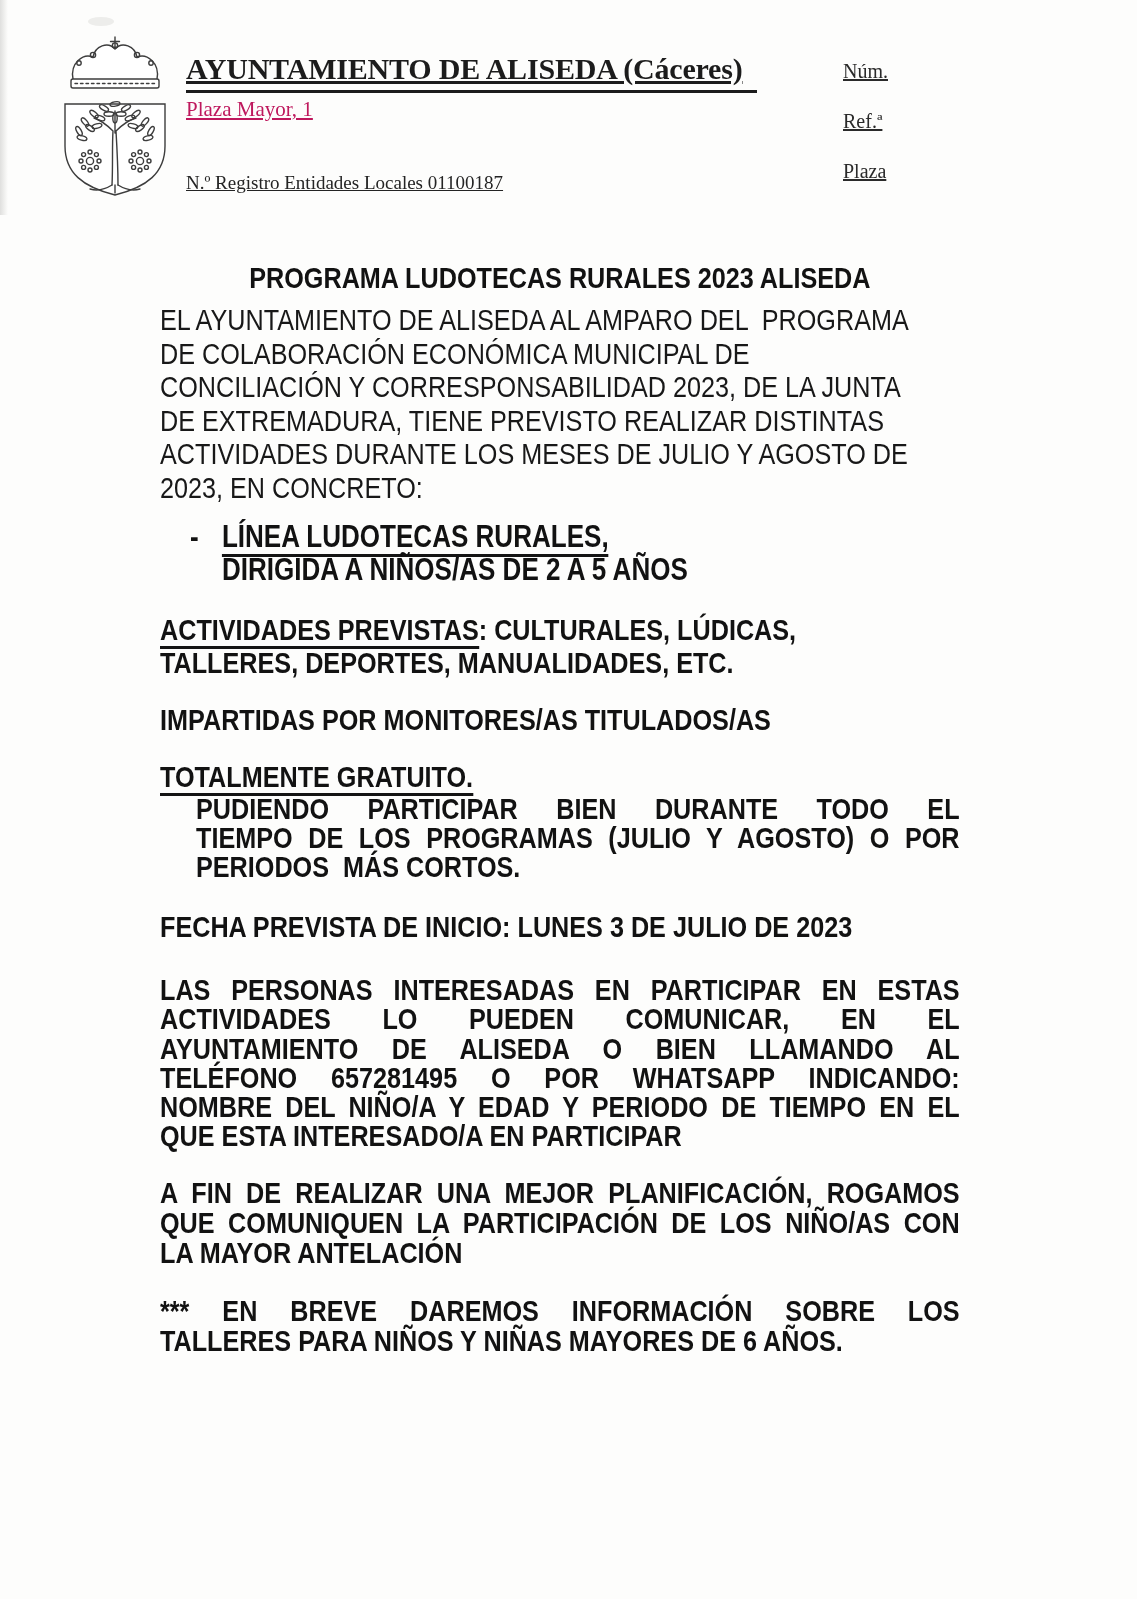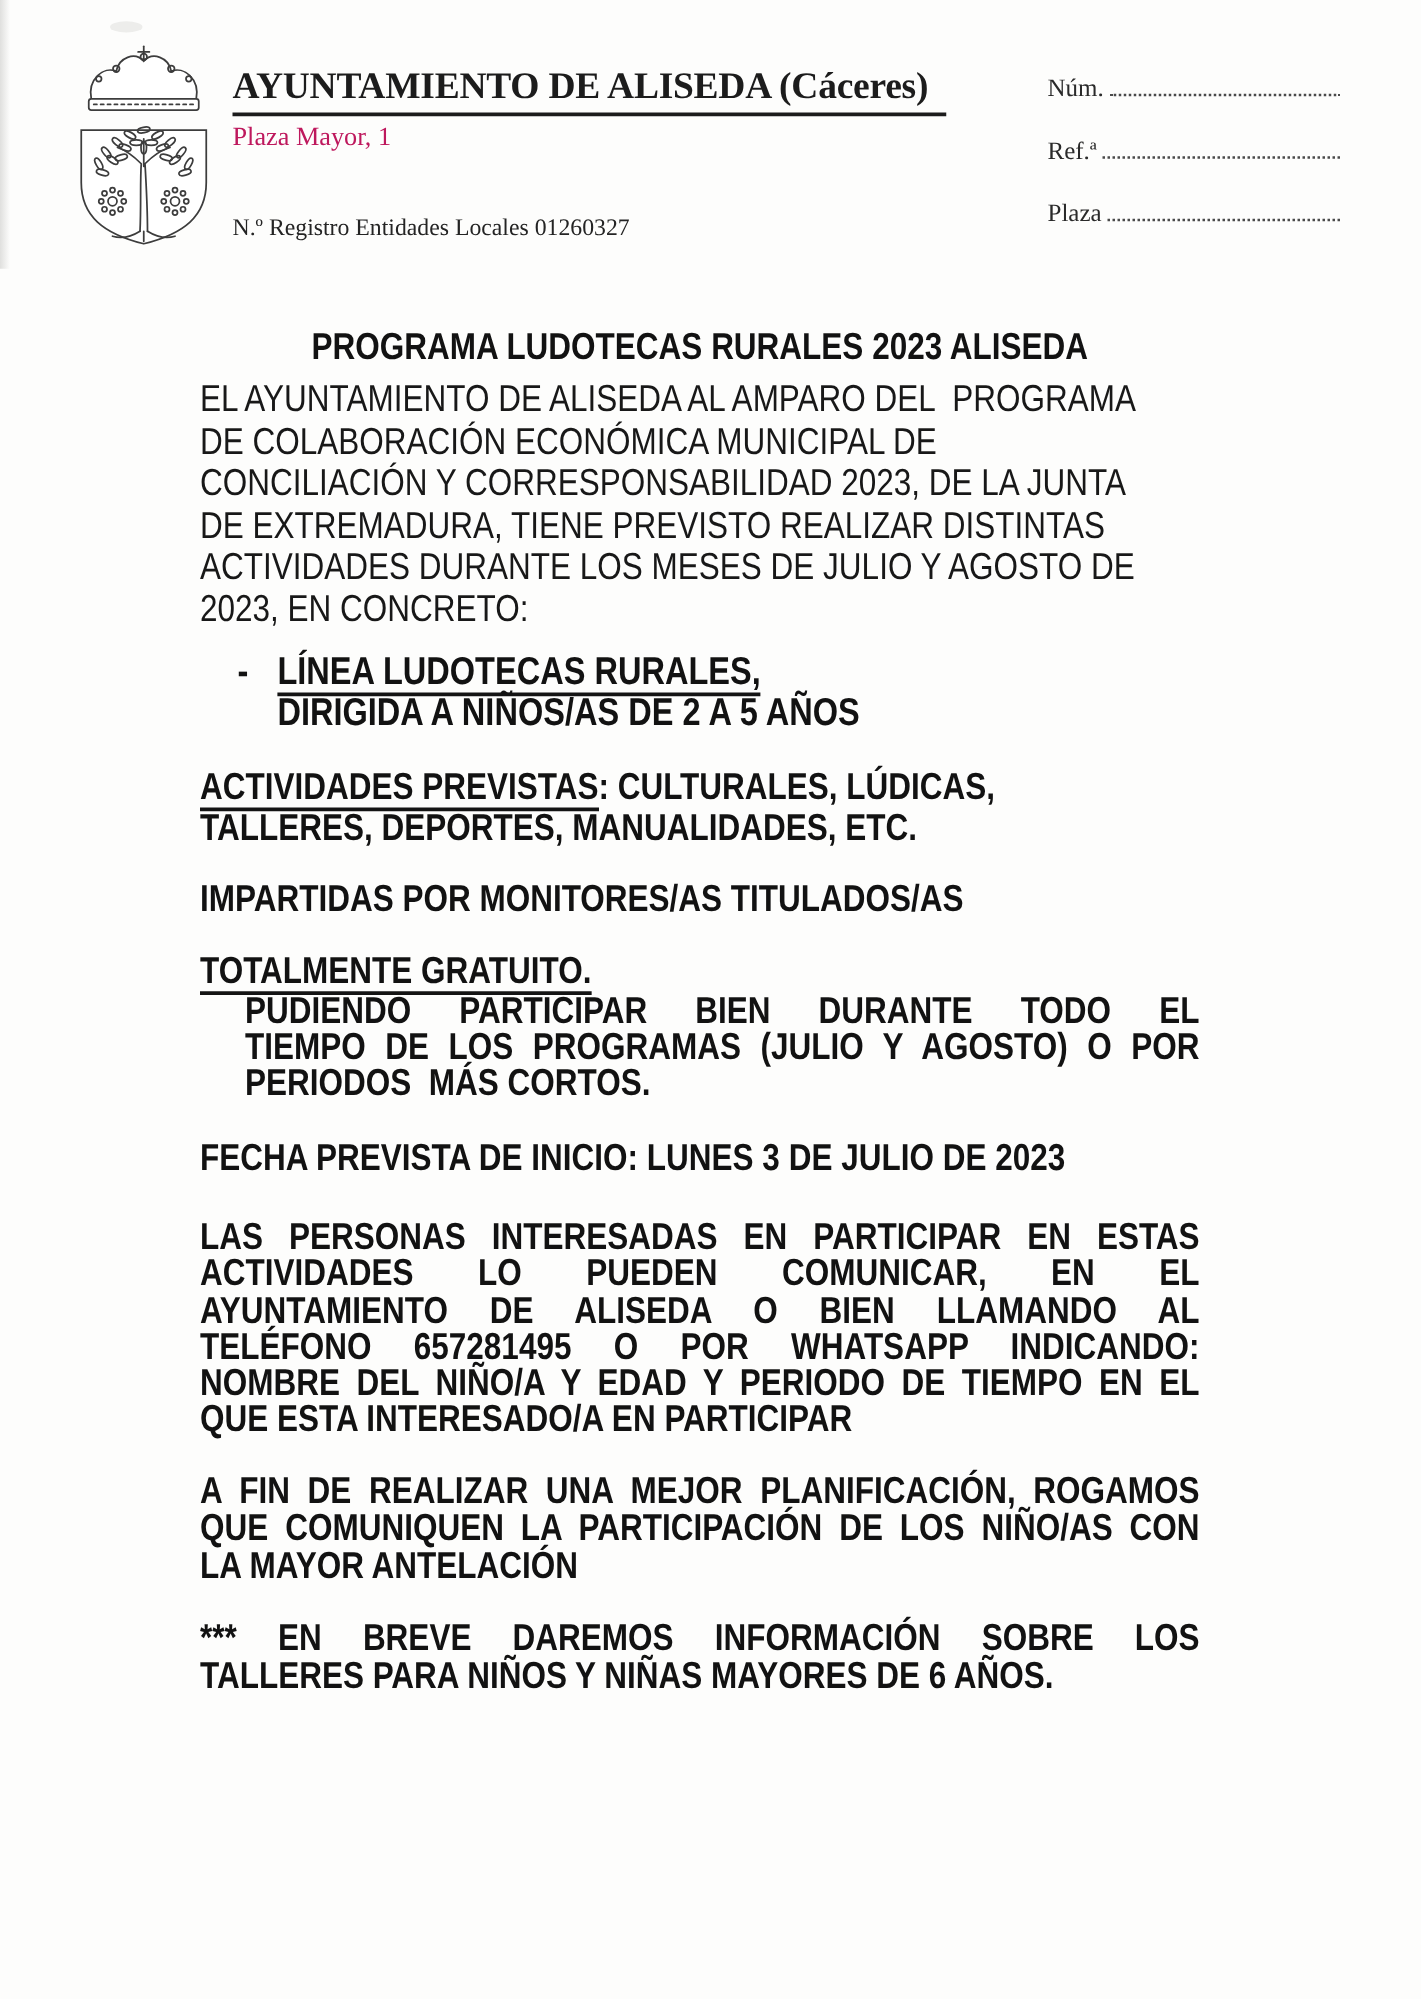--- a/index.html
+++ b/index.html
@@ -10,29 +10,29 @@
     margin:0 auto;
   }
   .abs { position:absolute; }
 
   
   .edge-l { left:0; top:0; width:8px; height:215px;
     background:linear-gradient(to right,#d8d8d6,rgba(255,255,255,0)); opacity:.8; }
   .smudge { left:88px; top:17px; width:26px; height:9px; background:#ededeb; border-radius:50%; }
 
   
-  .serif { font-family:"Liberation Serif", serif; }
+  .serif { font-family:"Liberation Serif", serif;text-decoration:underline; }
   .org-name { left:186px; top:52px; font-size:30px; font-weight:bold;
     letter-spacing:-0.2px; color:#1c1c1c;
     border-bottom:3px solid #1c1c1c; padding:0 14px 4px 0; }
   .org-addr { left:186px; top:96px; font-size:21px; line-height:26px; color:#be185d; }
   .org-reg  { left:186px; top:172px; font-size:19px; color:#242424; }
 
   .fields { left:838px; top:60px; width:236px; font-size:20px; color:#2a2a2a; }
-  .field-row { display:flex; align-items:baseline; height:24px; margin-bottom:26px; }
+  .field-row { display:flex; align-items:baseline; height:24px; margin-bottom:26px;flex-direction:column; }
   .leader { flex:1; border-bottom:2px dotted #4a4a4a; margin:0 2px 3px 5px; height:14px; }
 
   
   .cond { transform:scaleX(0.84); transform-origin:0 0; }
   .u3 { border-bottom:3px solid #141414; }
   .ws { white-space:pre-wrap; }
   .jline { text-align:justify; text-align-last:justify; }
 
   .doc-title { left:160px; top:261px; width:952px; text-align:center;
     font-size:30px; font-weight:bold; letter-spacing:0; }
@@ -133,21 +133,21 @@
           <circle cx="88" cy="127" r="3.6"></circle>
         </g>
       </g>
     </svg>
 
     <div class="abs serif org-name">AYUNTAMIENTO DE ALISEDA (Cáceres)</div>
 
     <div class="abs serif org-addr">
       <div>Plaza Mayor, 1</div>
     </div>
-    <div class="abs serif org-reg">N.º Registro Entidades Locales 01260327</div>
+    <div class="abs serif org-reg">N.º Registro Entidades Locales 01100187</div>
 
     <div class="abs serif fields">
       <div class="field-row">
         <span>Núm.</span>
         <span class="leader"></span>
       </div>
       <div class="field-row">
         <span>Ref.ª</span>
         <span class="leader"></span>
       </div>

